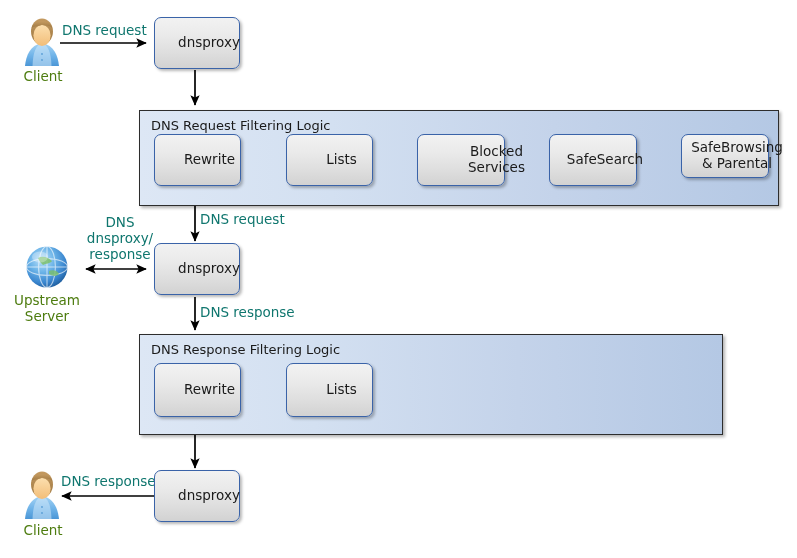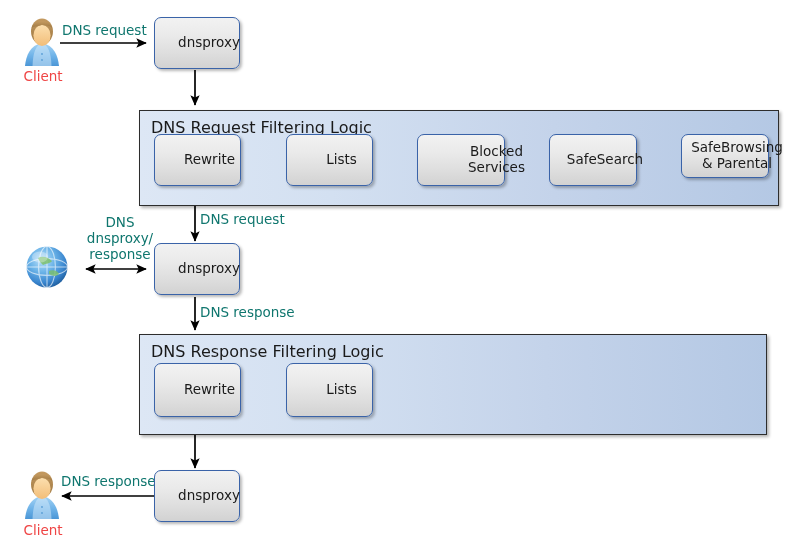--- a/index.html
+++ b/index.html
@@ -51,40 +51,40 @@
     position: absolute;
     box-sizing: border-box;
     border: 1.4px solid #2d2d2d;
     background: linear-gradient(to right, #dde7f5 0%, #d3e0f1 30%, #c4d3ea 65%, #b4c8e4 100%);
     box-shadow: 2px 2px 3px rgba(0,0,0,0.30);
   }
   .group-title {
     position: absolute;
     left: 11px;
     top: 7px;
-    font-size: 16px;
+    font-size: 13px;
     color: #1a1a1a;
     white-space: nowrap;
   }
   
   .edge-label {
     position: absolute;
     font-size: 13.5px;
     line-height: 1.2;
     color: #0f766e;
     white-space: pre;
     text-align: center;
   }
   .edge-label.left-align { text-align: left; }
   
   .actor-caption {
     position: absolute;
     font-size: 13.5px;
     line-height: 1.2;
-    color: #ef4444;
+    color: #4d7c0f;
     text-align: center;
     white-space: pre;
   }
 </style>
 </head>
 <body>
 
 <div id="canvas">
 
   <svg class="svg-layer" viewBox="0 0 797 558" width="797" height="558">
@@ -165,20 +165,22 @@
       <path d="M18 27 C12 29, 9 36, 8.5 50 L27.5 50 C27 36, 24 29, 18 27 Z" fill="#cfe7fa" opacity="0.55"></path>
       <circle cx="18" cy="38" r="0.9" fill="#5a9ed6"></circle>
       <circle cx="18" cy="44" r="0.9" fill="#5a9ed6"></circle>
       <ellipse cx="18" cy="15.5" rx="11" ry="13" fill="url(#hairGrad)"></ellipse>
       <ellipse cx="18" cy="19.5" rx="8.6" ry="10.6" fill="url(#faceGrad)"></ellipse>
       <path d="M7.6 12 C9 3, 27 3, 28.4 12.4 C25 8.6, 21 10.4, 18 8.6 C14.5 11.2, 10.6 9.6, 7.6 12 Z" fill="url(#hairGrad)"></path>
     </g>
   </svg>
 
   <div class="actor-caption" style="left:8px; top:68px; width:70px;">Client</div>
+  <div class="actor-caption" style="left: 2px; top: 292px; width: 90px; white-space: pre-line;">Upstream
+Server</div>
   <div class="actor-caption" style="left:8px; top:522px; width:70px;">Client</div>
 
   <div class="edge-label" style="left:62px; top:22px; width:100px; text-align:left;">DNS request</div>
   <div class="edge-label left-align" style="left:200px; top:211px; width:120px;">DNS request</div>
   <div class="edge-label" style="left: 78px; top: 214px; width: 84px; white-space: pre-line;">DNS
 dnsproxy/
 response</div>
   <div class="edge-label left-align" style="left:200px; top:304px; width:130px;">DNS response</div>
   <div class="edge-label" style="left:61px; top:473px; width:100px; text-align:left;">DNS response</div>
 
@@ -209,21 +211,21 @@
 Services</span>
   </div>
   <div class="node" style="left:549px; top:134px; width:88px; height:52px;">
     <span>SafeSearch</span>
   </div>
   <div class="node" style="left:681px; top:134px; width:88px; height:44px;">
     <span style="white-space: pre-line;">SafeBrowsing
 &amp; Parental</span>
   </div>
 
-  <div class="group" style="left:139px; top:334px; width:628px; height:101px;">
+  <div class="group" style="left:139px; top:334px; width:584px; height:101px;">
     <div class="group-title">DNS Response Filtering Logic</div>
   </div>
 
   <div class="node" style="left:154px; top:363px; width:87px; height:54px;">
     <span>Rewrite</span>
   </div>
   <div class="node" style="left:286px; top:363px; width:87px; height:54px;">
     <span>Lists</span>
   </div>
 

